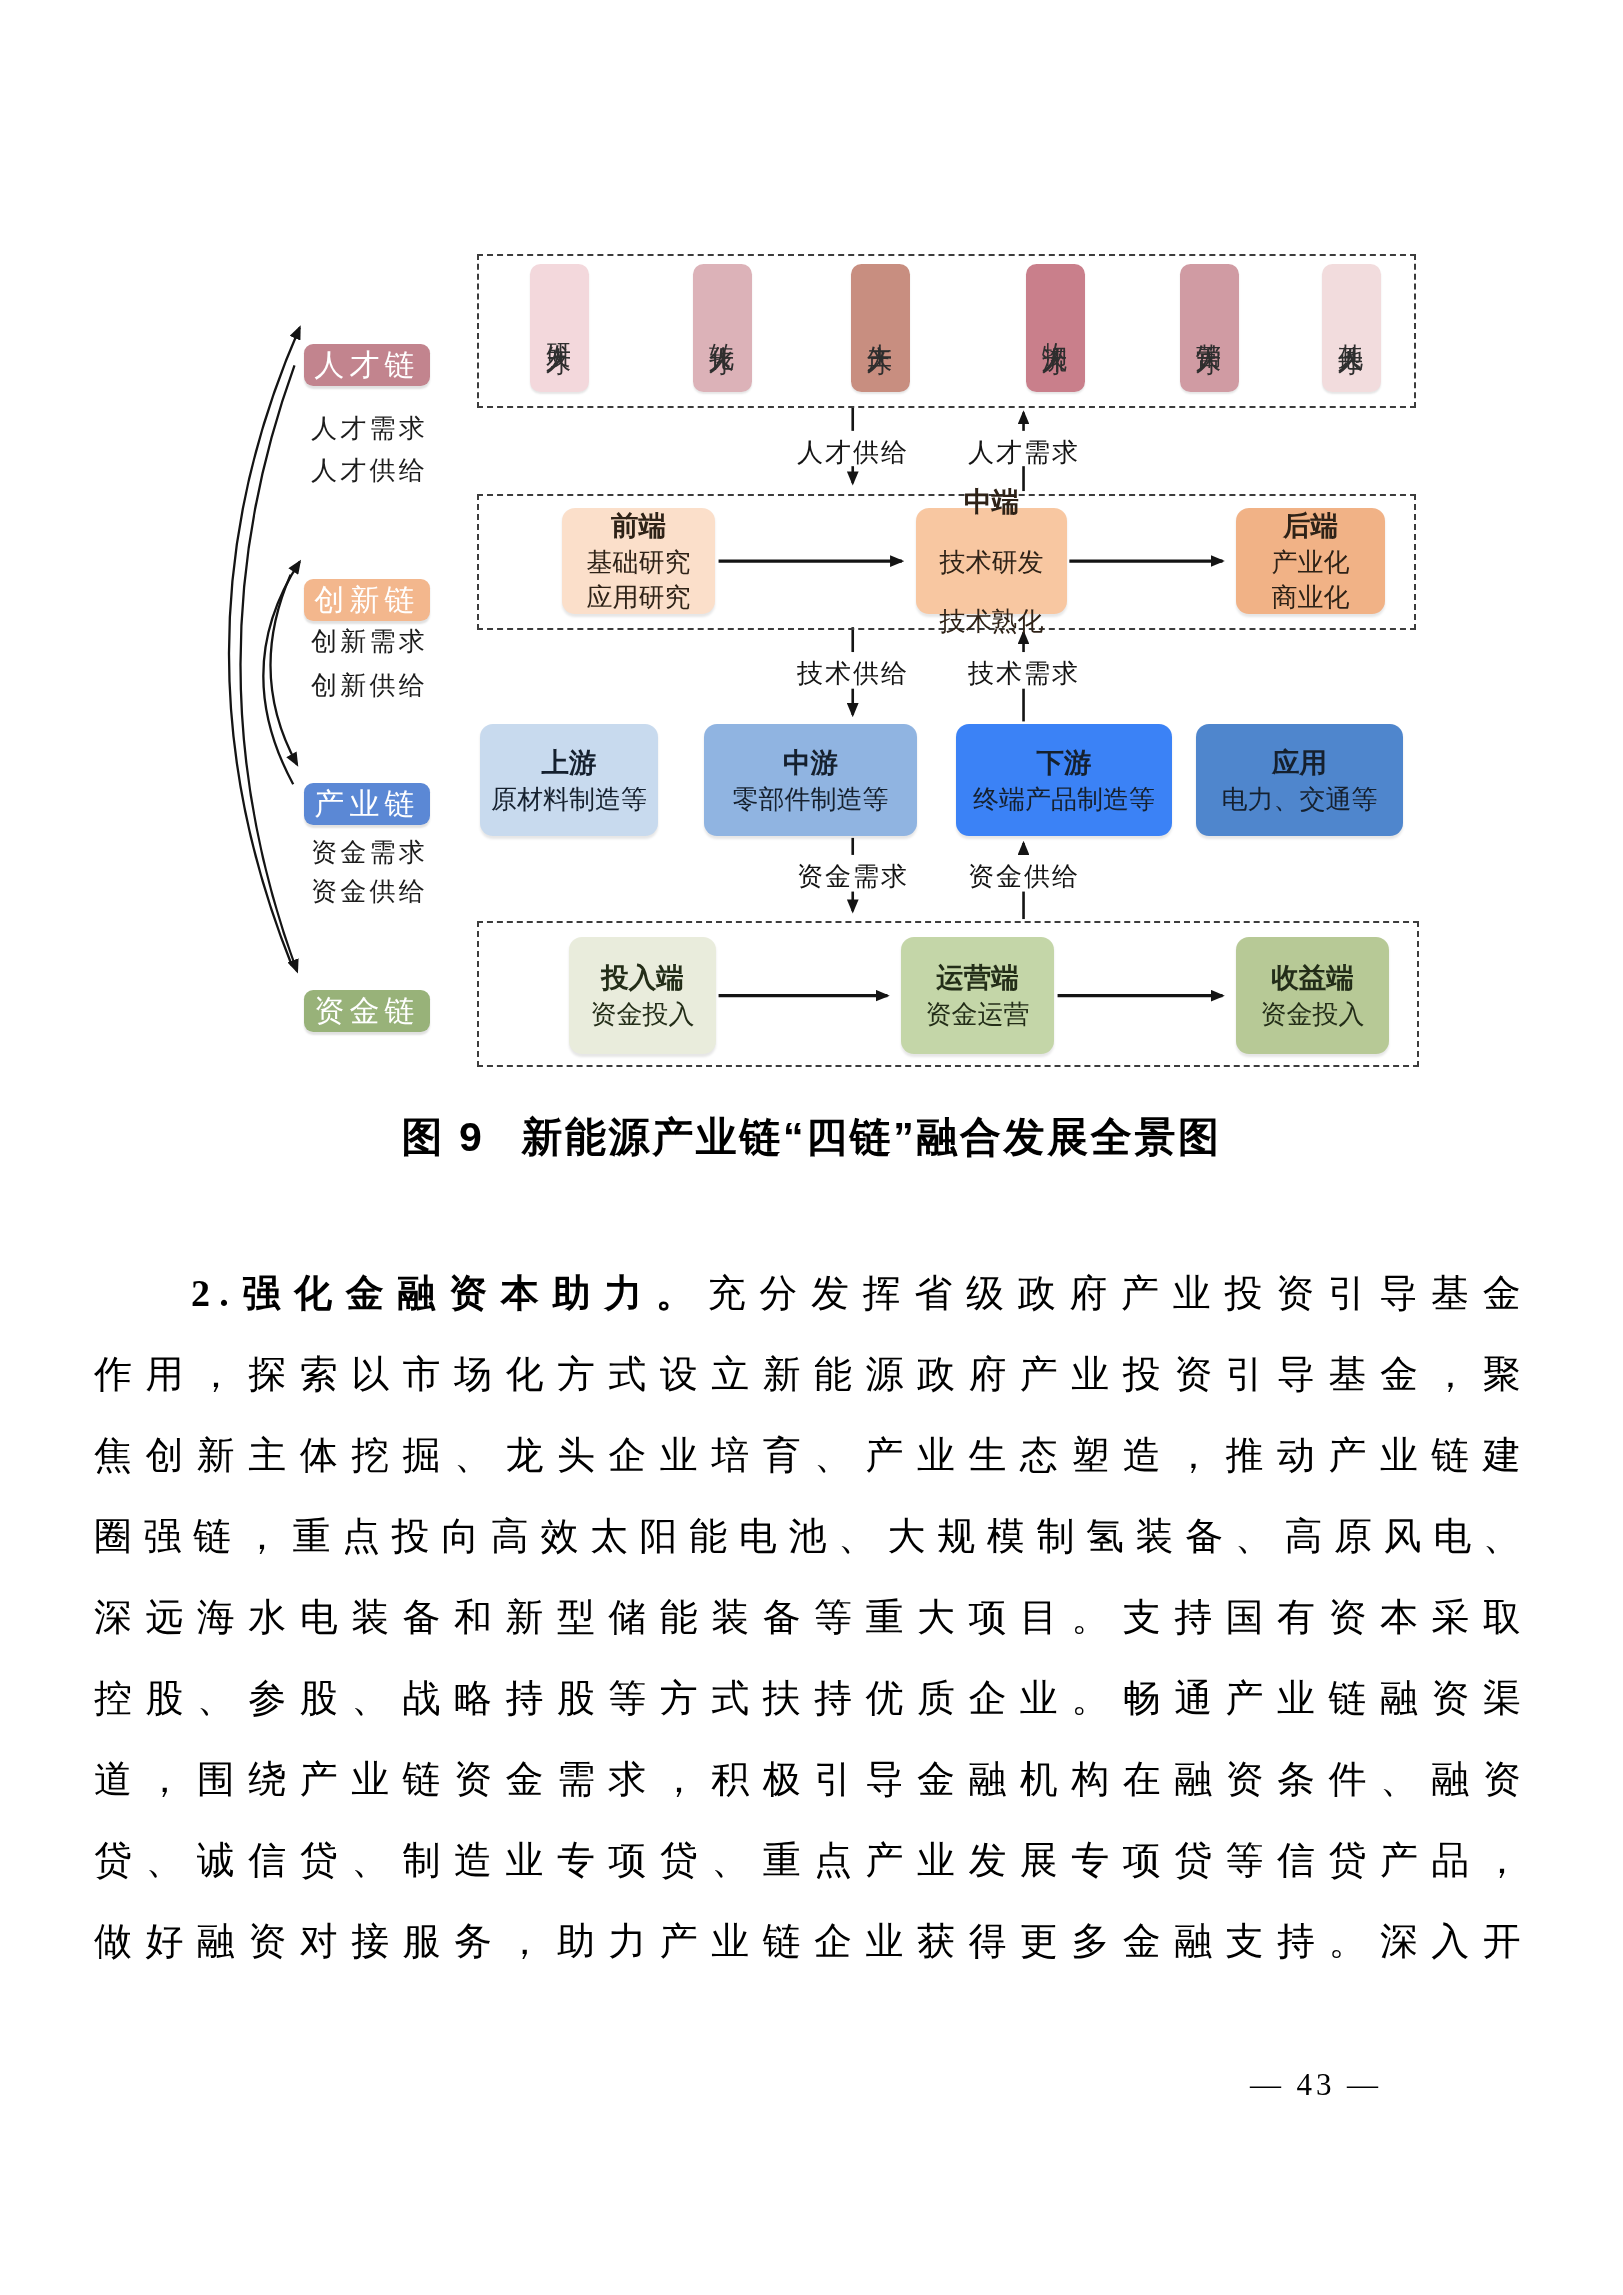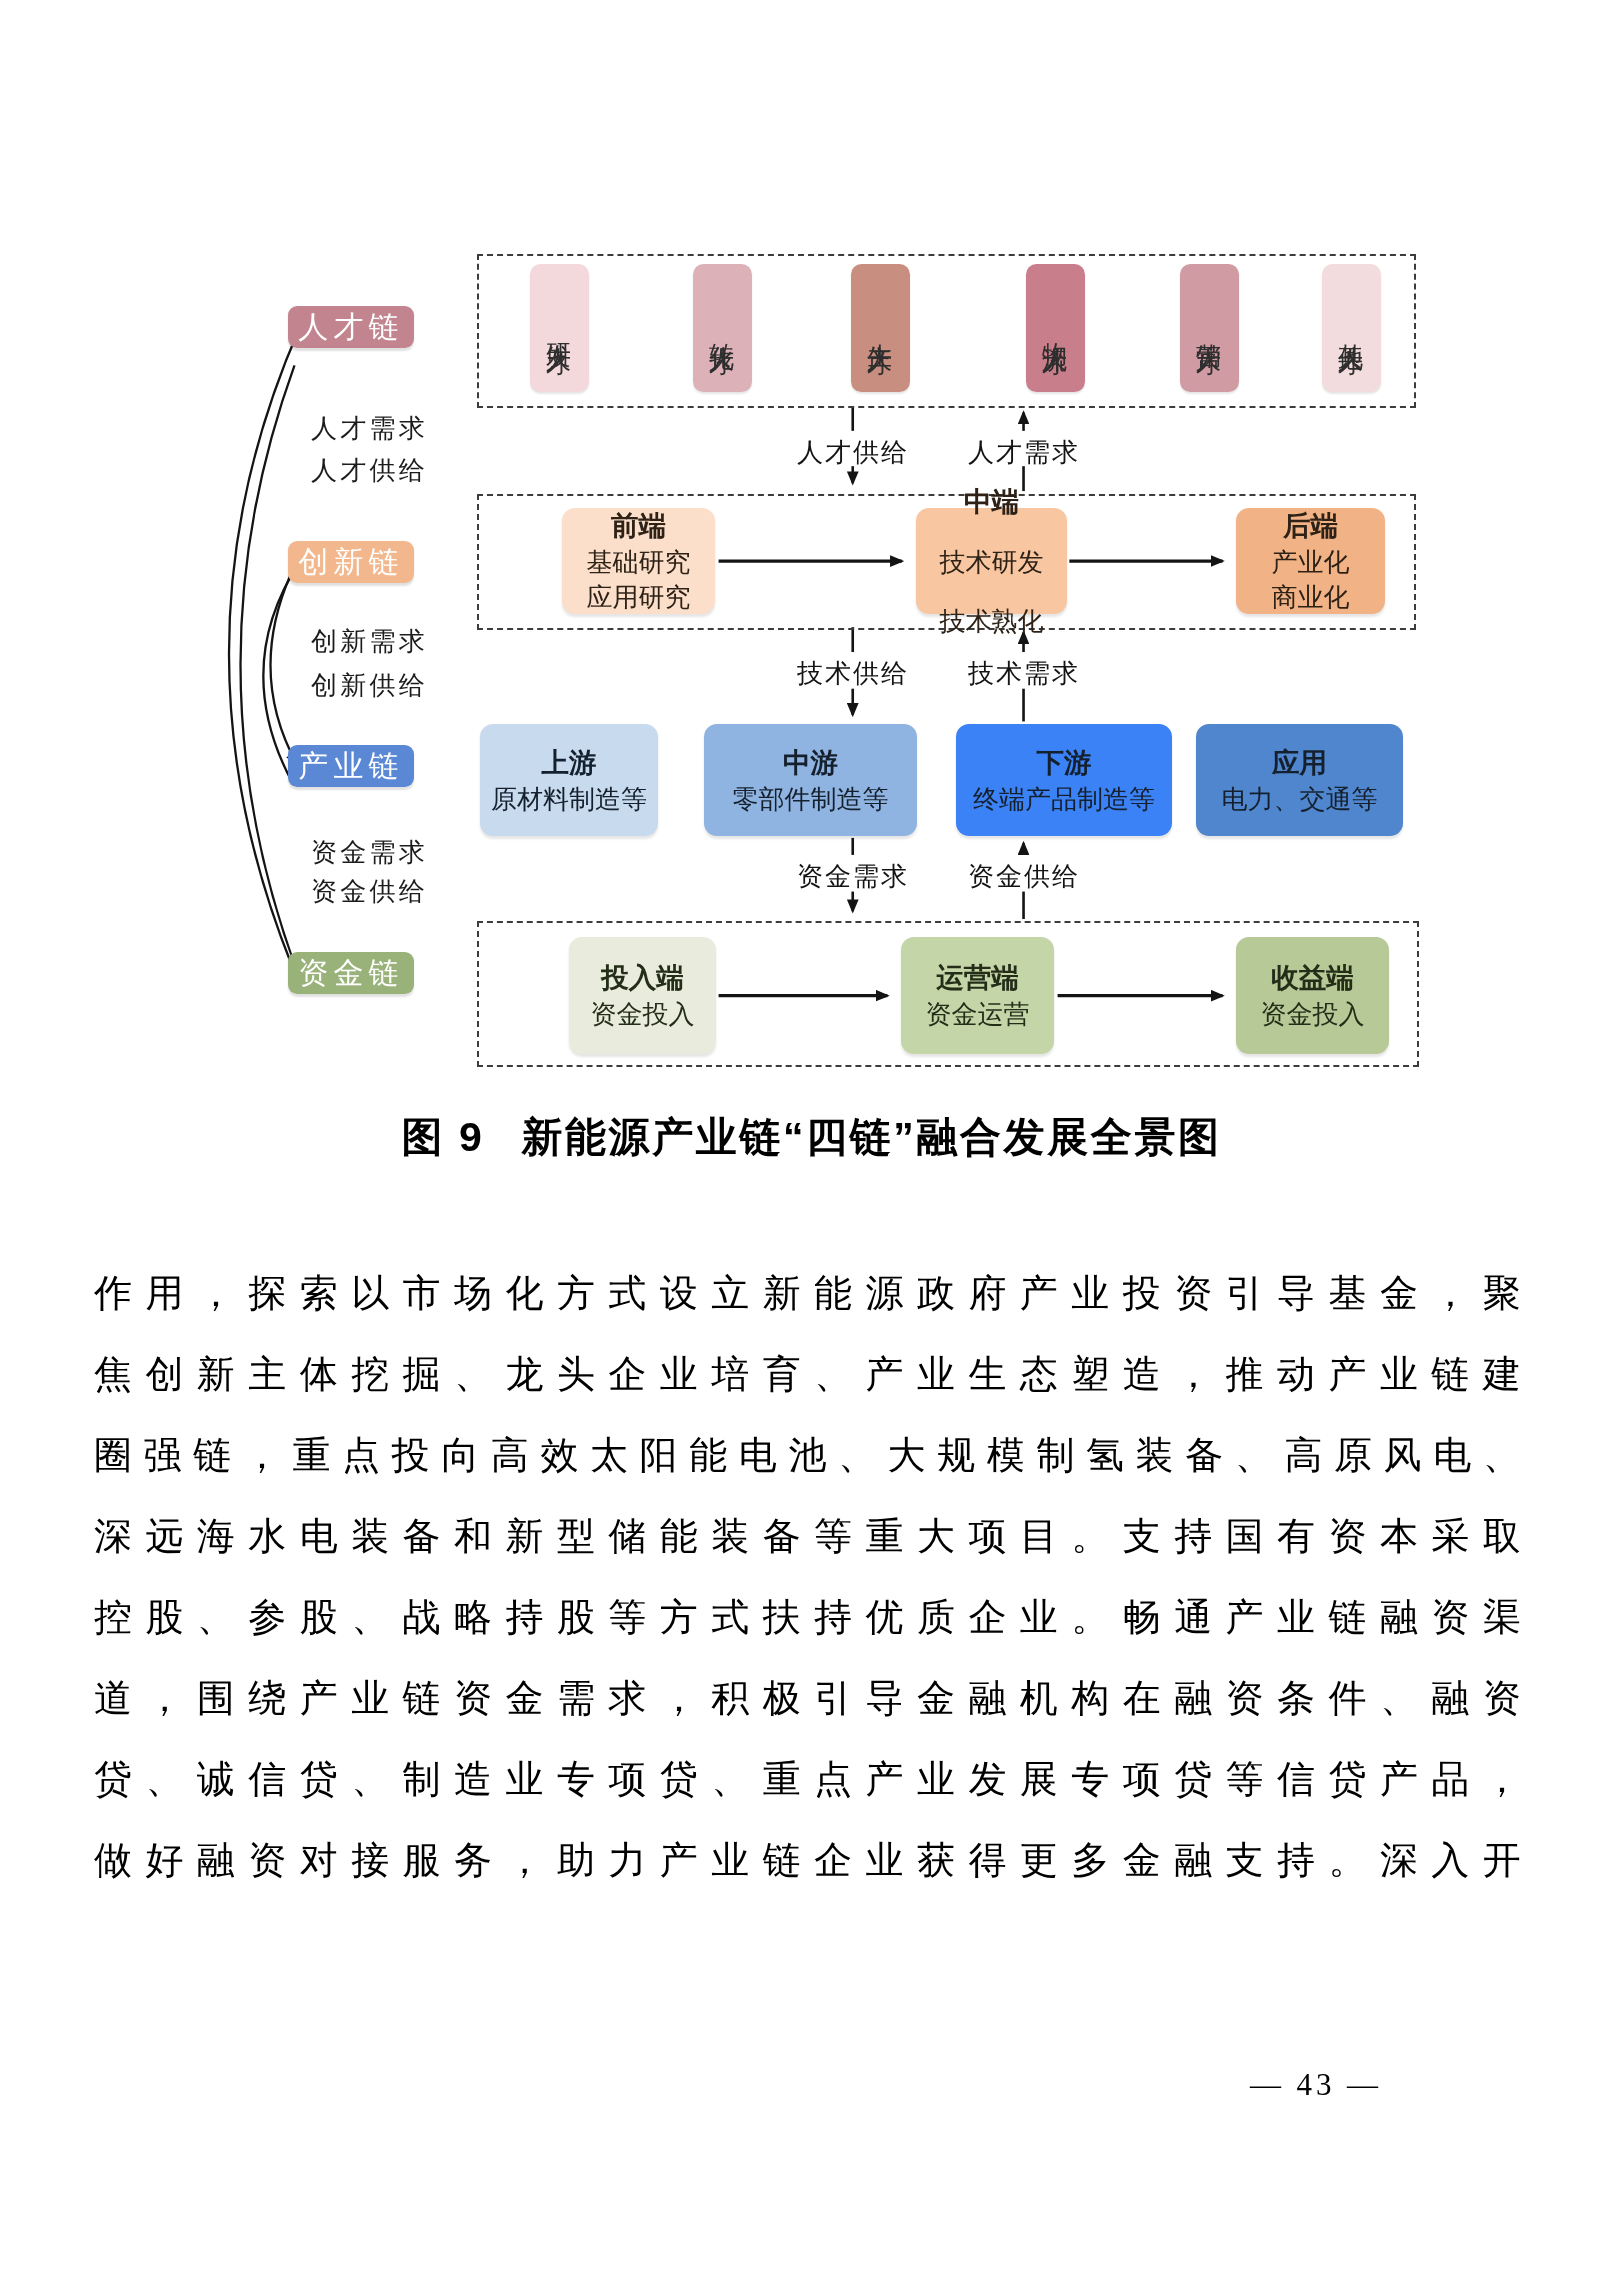--- a/index.html
+++ b/index.html
@@ -8,24 +8,25 @@
     font-family:"Liberation Sans","DejaVu Sans",sans-serif; overflow:hidden;
   }
   
   .connectors { position:absolute; left:0; top:0; width:1623px; height:1113px; z-index:1; }
   .dashed-frame { position:absolute; border:2px dashed #3c3c3c; z-index:2; }
   .frame-talent  { left:477px;  top:254px;  width:935px; height:150px; }
   .frame-innov   { left:477px;  top:494px;  width:935px; height:132px; }
   .frame-capital { left:477px;  top:921px; width:938px; height:142px; }
 
   .chain-box {
-    position:absolute; left:288px; width:126px; height:42px; z-index:3;
+    position:absolute; left:304px; width:126px; height:42px; z-index:3;
     border-radius:9.2px; color:#ffffff; font-size:30px; font-weight:500;
     display:flex; align-items:center; justify-content:center; letter-spacing:5.2px;
     box-shadow:0 2.6px 2px rgba(0,0,0,0.12);
+    margin-top:38px;
   }
   .pair-label {
     position:absolute; left:265px; width:209px; height:31px; z-index:3;
     font-size:26px; color:#1c1c1c; letter-spacing:3.3px; text-align:center; font-weight:500;
   }
   .talent-box {
     position:absolute; top:264px; width:59px; height:128px; z-index:3;
     border-radius:10.5px; display:flex; align-items:center; justify-content:center;
     box-shadow:0 2px 2px rgba(0,0,0,0.10);
   }
@@ -196,20 +197,21 @@
   <div class="proc-box cap" style="left: 1236px; top: 937px; width: 153px; height: 117px; background-color: rgb(183, 201, 150);">
     <div class="t">收益端</div>
     <div class="s">资金投入</div>
   </div>
 
   <div class="caption">
     <span>图 9</span><span class="gap"></span><span>新能源产业链“四链”融合发展全景图</span>
   </div>
 
   <div class="body-block">
+    <div class="tline first"><span class="lead">2.强化金融资本助力。</span><span>充分发挥省级政府产业投资引导基金</span></div>
     <div class="tline">作用，探索以市场化方式设立新能源政府产业投资引导基金，聚</div>
     <div class="tline">焦创新主体挖掘、龙头企业培育、产业生态塑造，推动产业链建</div>
     <div class="tline">圈强链，重点投向高效太阳能电池、大规模制氢装备、高原风电、</div>
     <div class="tline">深远海水电装备和新型储能装备等重大项目。支持国有资本采取</div>
     <div class="tline">控股、参股、战略持股等方式扶持优质企业。畅通产业链融资渠</div>
     <div class="tline">道，围绕产业链资金需求，积极引导金融机构在融资条件、融资</div>
     <div class="tline">贷、诚信贷、制造业专项贷、重点产业发展专项贷等信贷产品，</div>
     <div class="tline">做好融资对接服务，助力产业链企业获得更多金融支持。深入开</div>
   </div>
 

